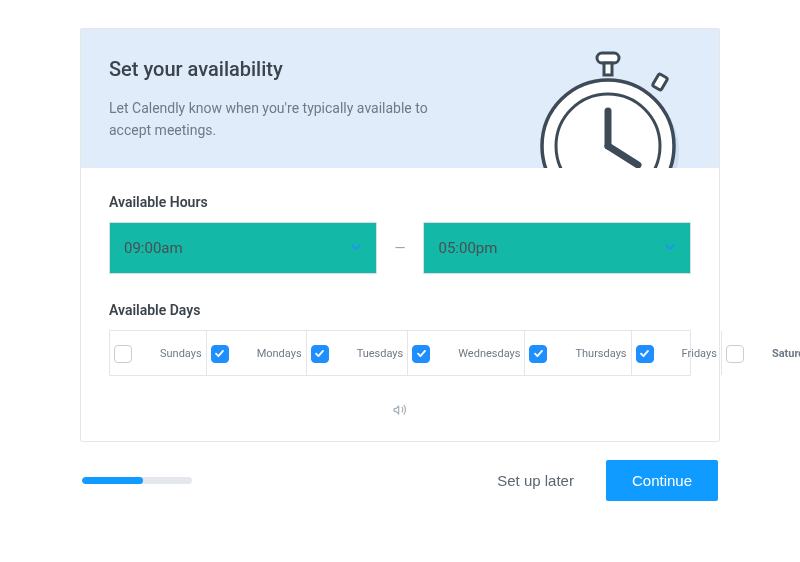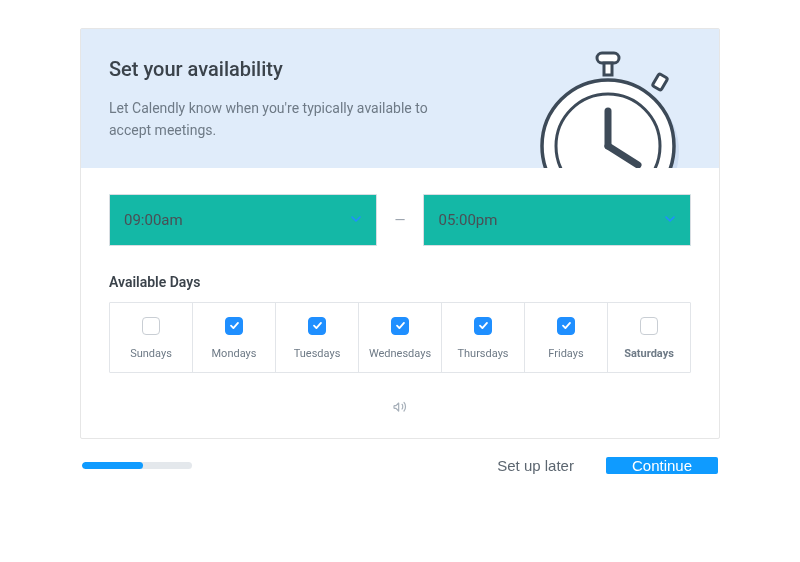--- a/index.html
+++ b/index.html
@@ -82,24 +82,24 @@
   }
   .days-grid {
     display: flex;
     border: 1px solid #e2e5e9;
     border-radius: 1px;
   }
   .day-cell {
     flex: 1;
     border-right: 1px solid #e2e5e9;
     display: flex;
-    flex-direction: column;
+    flex-direction: row;
     align-items: center;
     padding: 14px 4px 12px 4px;
-    gap: 12px;
+    gap: 28px;
     cursor: pointer;
   }
   .day-cell:last-child { border-right: none; font-weight: bold; }
   .checkbox {
     width: 18px;
     height: 18px;
     border-radius: 4px;
     border: 1px solid #c9ced4;
     background: #fff;
     display: flex;
@@ -156,21 +156,21 @@
     border: none;
     color: #5c6670;
     font-size: 15px;
     cursor: pointer;
   }
   .primary-btn {
     background: #0f9bff;
     color: #fff;
     border: none;
     font-size: 15px;
-    padding: 0 26px;
+    padding: 12px 26px;
     cursor: pointer;
     border-radius: 2px;
   }
 </style>
 </head>
 <body>
 
 <div class="card">
   <div class="header">
     <h1>Set your availability</h1>
@@ -189,20 +189,21 @@
 
         <circle cx="83" cy="97" r="52" fill="#ffffff" stroke="#3d4a58" stroke-width="3"></circle>
 
         <line x1="83" y1="97" x2="83" y2="62" stroke="#3d4a58" stroke-width="7" stroke-linecap="round"></line>
         <line x1="83" y1="97" x2="113" y2="116" stroke="#3d4a58" stroke-width="7" stroke-linecap="round"></line>
       </svg>
     </div>
   </div>
 
   <div class="body">
+    <div class="section-label">Available Hours</div>
     <div class="hours-row">
       <div class="select">
         <span>09:00am</span>
         <span class="chevron">
           <svg width="12" height="12" viewBox="0 0 12 12">
               <path d="M2 4 L6 8 L10 4" fill="none" stroke="currentColor" stroke-width="1.6" stroke-linecap="round" stroke-linejoin="round"></path>
             </svg>
         </span>
       </div>
       <span class="dash">—</span>

